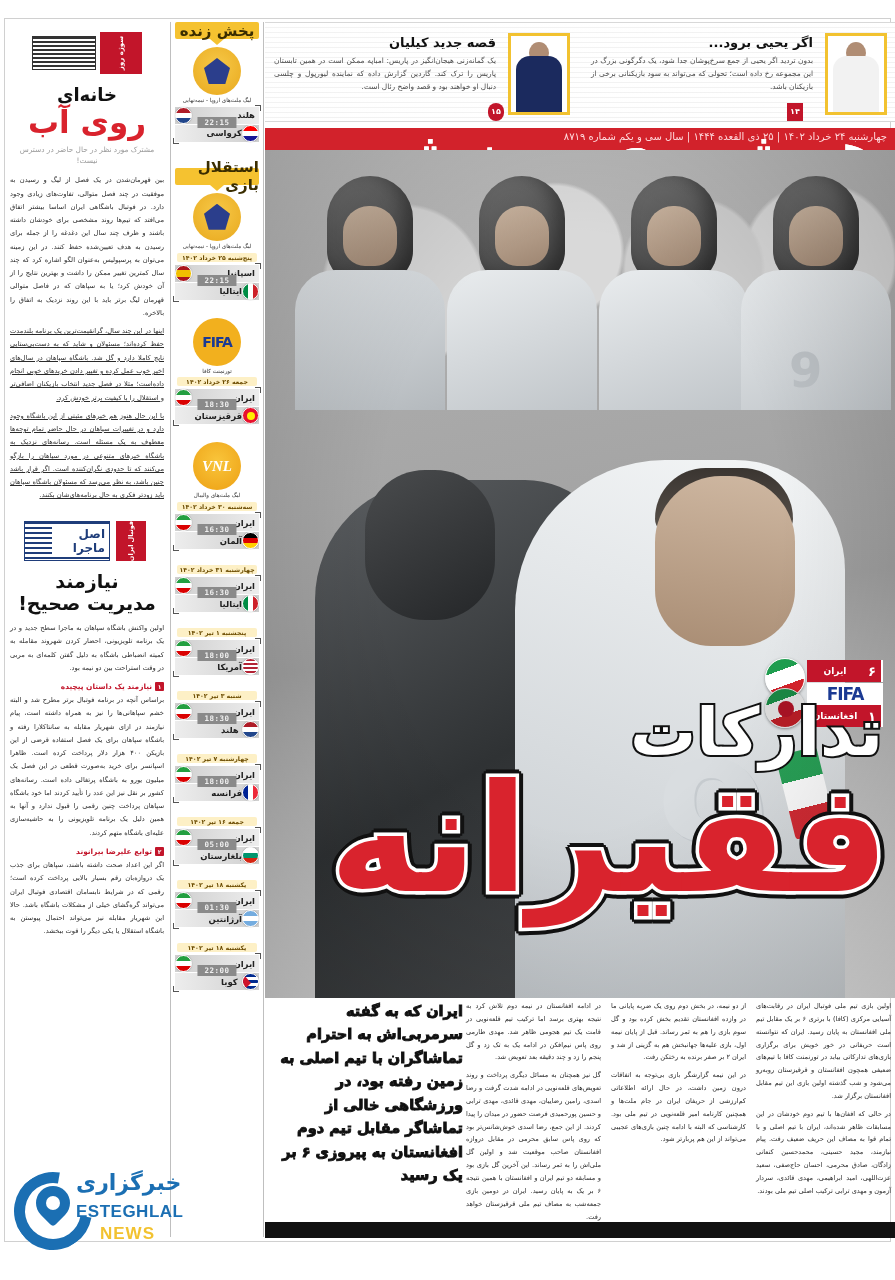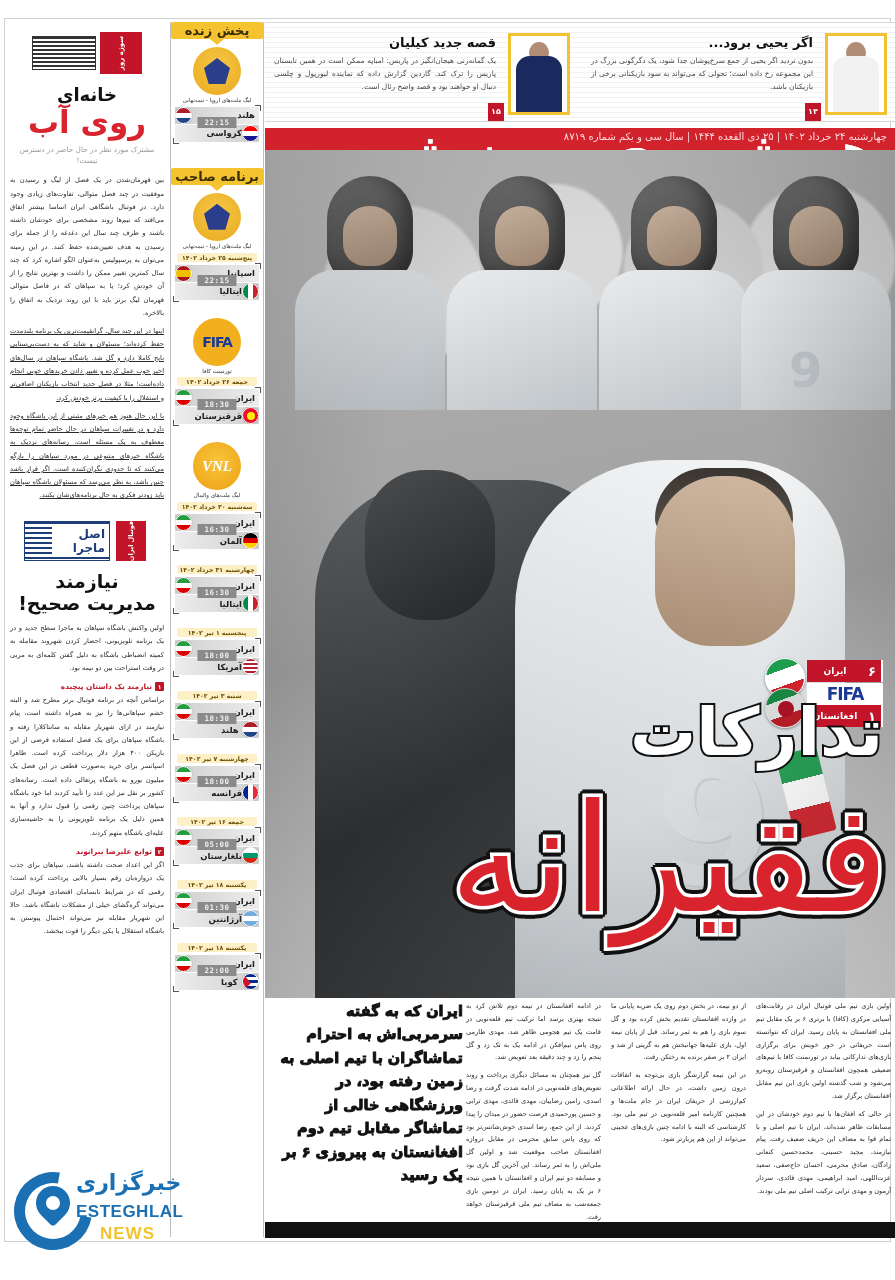--- a/index.html
+++ b/index.html
@@ -47,26 +47,26 @@
   .teaser h3{
     position:absolute; top:4px; font-size:13px; font-weight:bold; color:#111;
     text-align:right; letter-spacing:-.2px;
   }
   .teaser p{
     position:absolute; top:24px; font-size:7.4px; line-height:1.75;
     color:#4a4a4a; text-align:justify; text-align-last:right;
   }
   .teaser-a{ right:8px; width:300px; }
   .teaser-a .ph{ right:0; }
-  .teaser-a .num{ right:66px; }
+  .teaser-a .num{ right:84px; }
   .teaser-a h3{ right:74px; width:222px; }
   .teaser-a p{ right:74px; width:222px; }
   .teaser-b{ right:325px; width:300px; }
   .teaser-b .ph{ right:0; }
-  .teaser-b .num{ right:66px; }
+  .teaser-b .num{ right:66px;border-radius:8px; }
   .teaser-b h3{ right:74px; width:222px; }
   .teaser-b p{ right:74px; width:222px; }
 
   
   .masthead{
     position:absolute; left:265px; top:128px; width:630px; height:62px;
     background:#d2222b; overflow:hidden;
   }
   .masthead .title{
     position:absolute; right:14px; top:-4px;
@@ -199,21 +199,21 @@
     position:absolute; left:265px; top:700px; width:630px; height:310px;
     pointer-events:none;
   }
   .headline .kicker{
     position:absolute; right:12px; top:0; font-size:66px; font-weight:bold;
     color:#ffffff; line-height:1; white-space:nowrap;
     -webkit-text-stroke:4px #111; paint-order:stroke fill;
     letter-spacing:-2px;
   }
   .headline .main{
-    position:absolute; right:6px; top:84px; font-size:150px; font-weight:normal;
+    position:absolute; right:6px; top:64px; font-size:150px; font-weight:bold;
     color:#d9232d; line-height:1; white-space:nowrap;
     -webkit-text-stroke:7px #ffffff; paint-order:stroke fill;
     letter-spacing:-6px;
     filter:drop-shadow(2px 2px 0 #111) drop-shadow(-2px 2px 0 #111)
            drop-shadow(2px -2px 0 #111) drop-shadow(-2px -2px 0 #111);
   }
 
   
   .leadbox{
     position:absolute; left:268px; top:1000px; width:195px; height:228px;
@@ -236,22 +236,22 @@
   }
   .artcol p + p{ margin-top:5px; }
 
   
   .midbar{
     position:absolute; left:170px; top:22px; width:94px; height:1215px;
     border-right:1px solid #bfbfbf; border-left:1px solid #bfbfbf;
     background:#fff; overflow:hidden;
   }
   .sec-tag{
-    position:relative; margin:0 auto 4px; width:92px; height:17px;
-    background:#f5c230; color:#3a2d00; font-size:13px; font-weight:bold;
+    position:relative; margin:0 auto 4px; width:84px; height:17px;
+    background:#f5c230; color:#3a2d00; font-size:15px; font-weight:bold;
     display:flex; align-items:center; justify-content:center; border-radius:2px;
   }
   .sec-tag::after{
     content:""; position:absolute; bottom:-6px; left:50%; transform:translateX(-50%);
     border-left:7px solid transparent; border-right:7px solid transparent;
     border-top:6px solid #f5c230;
   }
   .comp{ padding:0 4px; }
   .comp .logo{
     width:48px; height:48px; margin:8px auto 2px; border-radius:50%;
@@ -540,21 +540,21 @@
           <div class="flag f-ned"></div>
         </div>
         <div class="time">22:15</div>
         <div class="side b">
           <div class="flag f-cro"></div>
           <div class="nm fa">کرواسی</div>
         </div>
       </div>
     </div>
 
-    <div class="sec-tag fa" style="margin-top:26px">برنامه صاحب</div>
+    <div class="sec-tag fa" style="margin-top:26px">استقلال بازی</div>
 
     <div class="comp">
       <div class="logo unl"></div>
       <div class="cname fa">لیگ ملت‌های اروپا - نیمه‌نهایی</div>
       <div class="cdate fa">پنج‌شنبه ۲۵ خرداد ۱۴۰۲</div>
       <div class="match">
         <span class="corner c1"></span>
           <span class="corner c2"></span>
         <div class="side">
           <div class="nm fa">اسپانیا</div>

